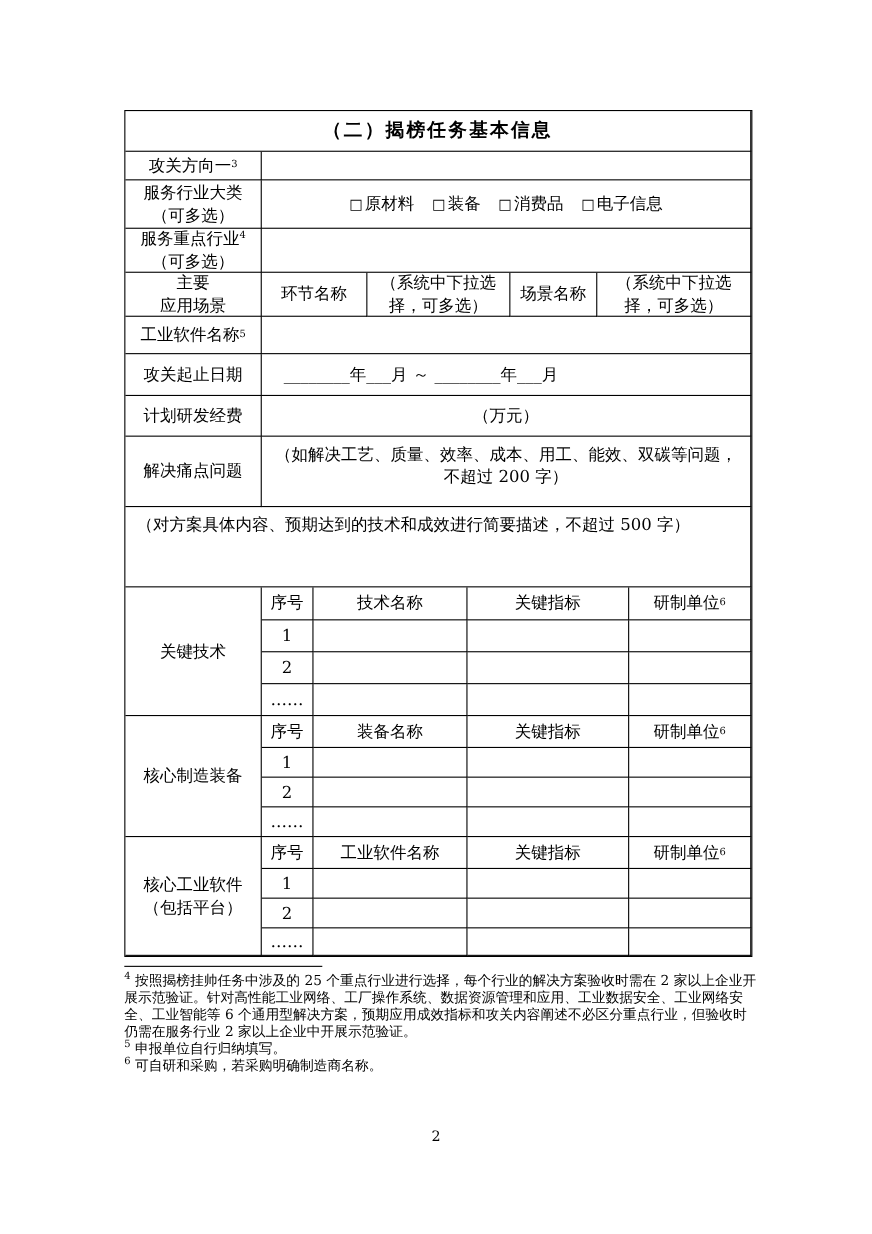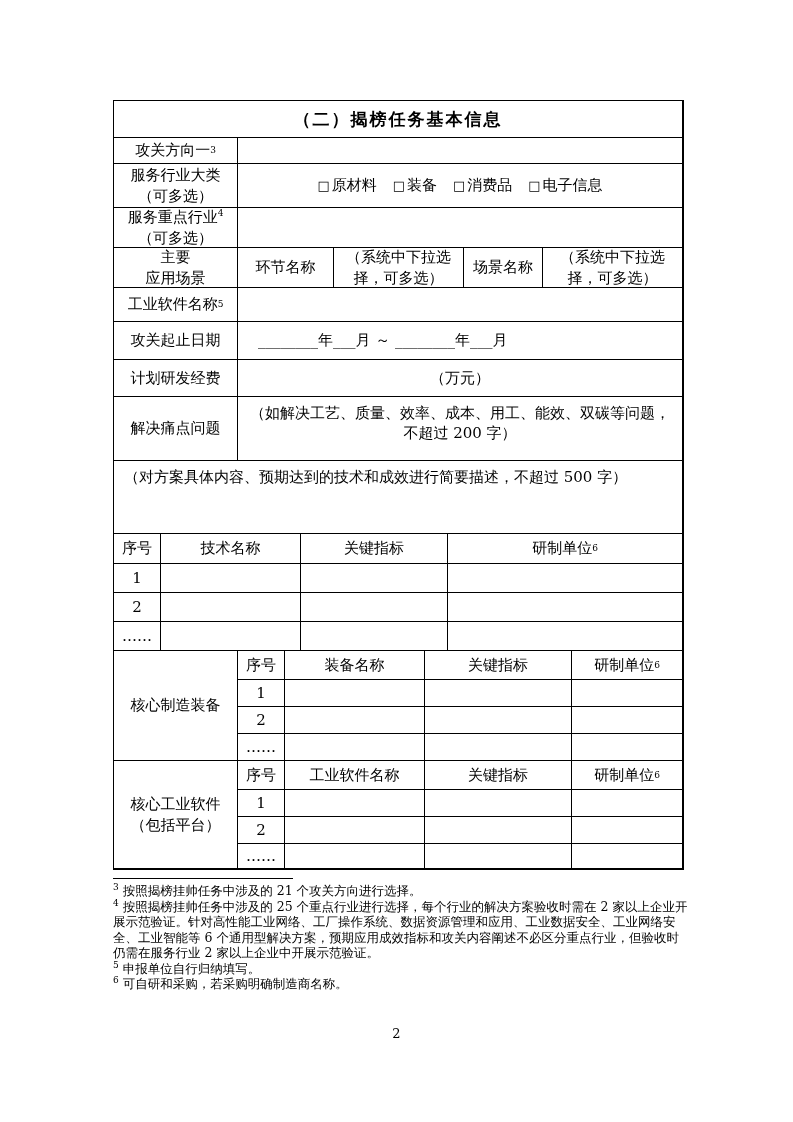--- a/index.html
+++ b/index.html
@@ -148,20 +148,21 @@
     <div class="row" style="height:64px">
       <div class="cell label h-center">解决痛点问题</div>
       <div class="cell grow left-top">（如解决工艺、质量、效率、成本、用工、能效、双碳等问题，不超过 200 字）</div>
     </div>
 
     <div class="row" style="height:73px">
       <div class="cell grow left-top">（对方案具体内容、预期达到的技术和成效进行简要描述，不超过 500 字）</div>
     </div>
 
     <div class="row" style="height:117px">
+      <div class="cell label h-center">关键技术</div>
       <div class="subgrid">
         <div class="subrow" style="height:30px">
           <div class="cell c-idx">序号</div>
           <div class="cell c-name">技术名称</div>
           <div class="cell c-kpi">关键指标</div>
           <div class="cell c-unit h-center">
               <span>研制单位</span>
               <sup>6</sup>
             </div>
         </div>
@@ -252,21 +253,20 @@
           <div class="cell c-kpi"></div>
           <div class="cell c-unit"></div>
         </div>
       </div>
     </div>
 
   </div>
 
   <div class="footnotes">
     <div class="fn-rule"></div>
-    <div class="fn"><sup>3</sup><span>按照揭榜挂帅任务中涉及的 21 个攻关方向进行选择。</span></div>
     <div class="fn"><sup>4</sup><span>按照揭榜挂帅任务中涉及的 25 个重点行业进行选择，每个行业的解决方案验收时需在 2 家以上企业开展示范验证。针对高性能工业网络、工厂操作系统、数据资源管理和应用、工业数据安全、工业网络安全、工业智能等 6 个通用型解决方案，预期应用成效指标和攻关内容阐述不必区分重点行业，但验收时仍需在服务行业 2 家以上企业中开展示范验证。</span></div>
     <div class="fn"><sup>5</sup><span>申报单位自行归纳填写。</span></div>
     <div class="fn"><sup>6</sup><span>可自研和采购，若采购明确制造商名称。</span></div>
   </div>
 
   <div class="page-number">2</div>
 
 </div>
 
 </body></html>

